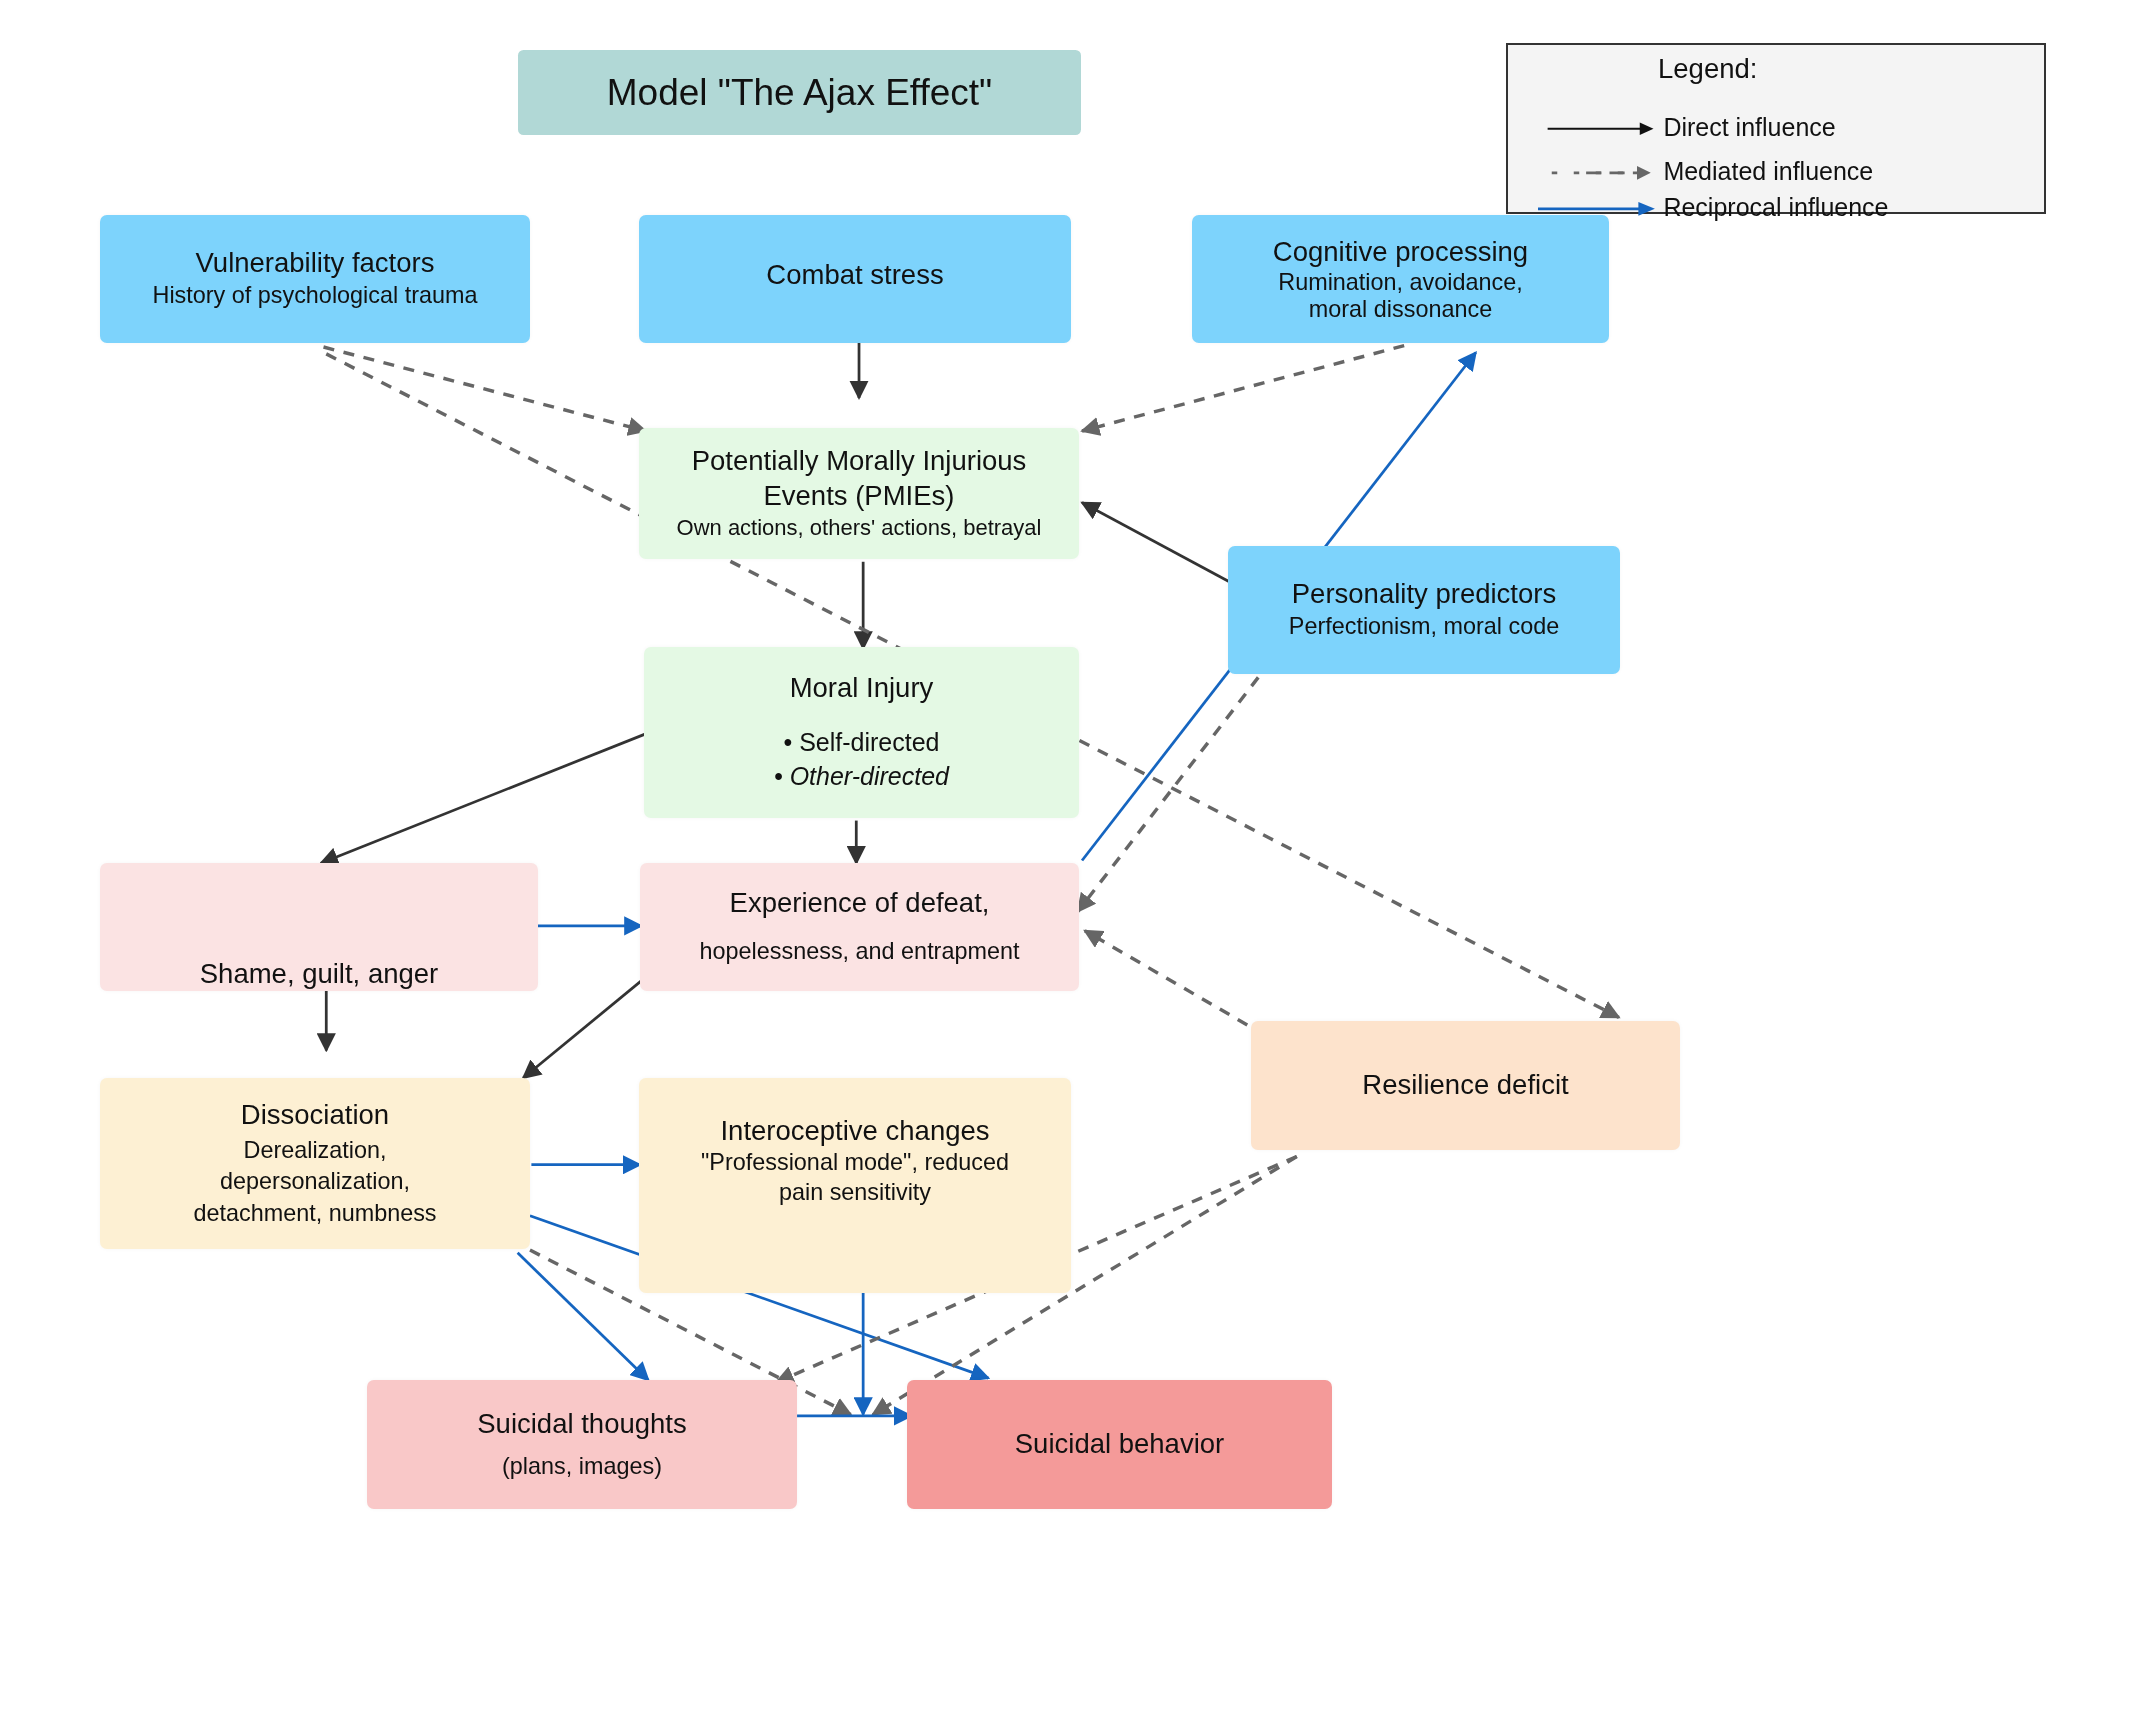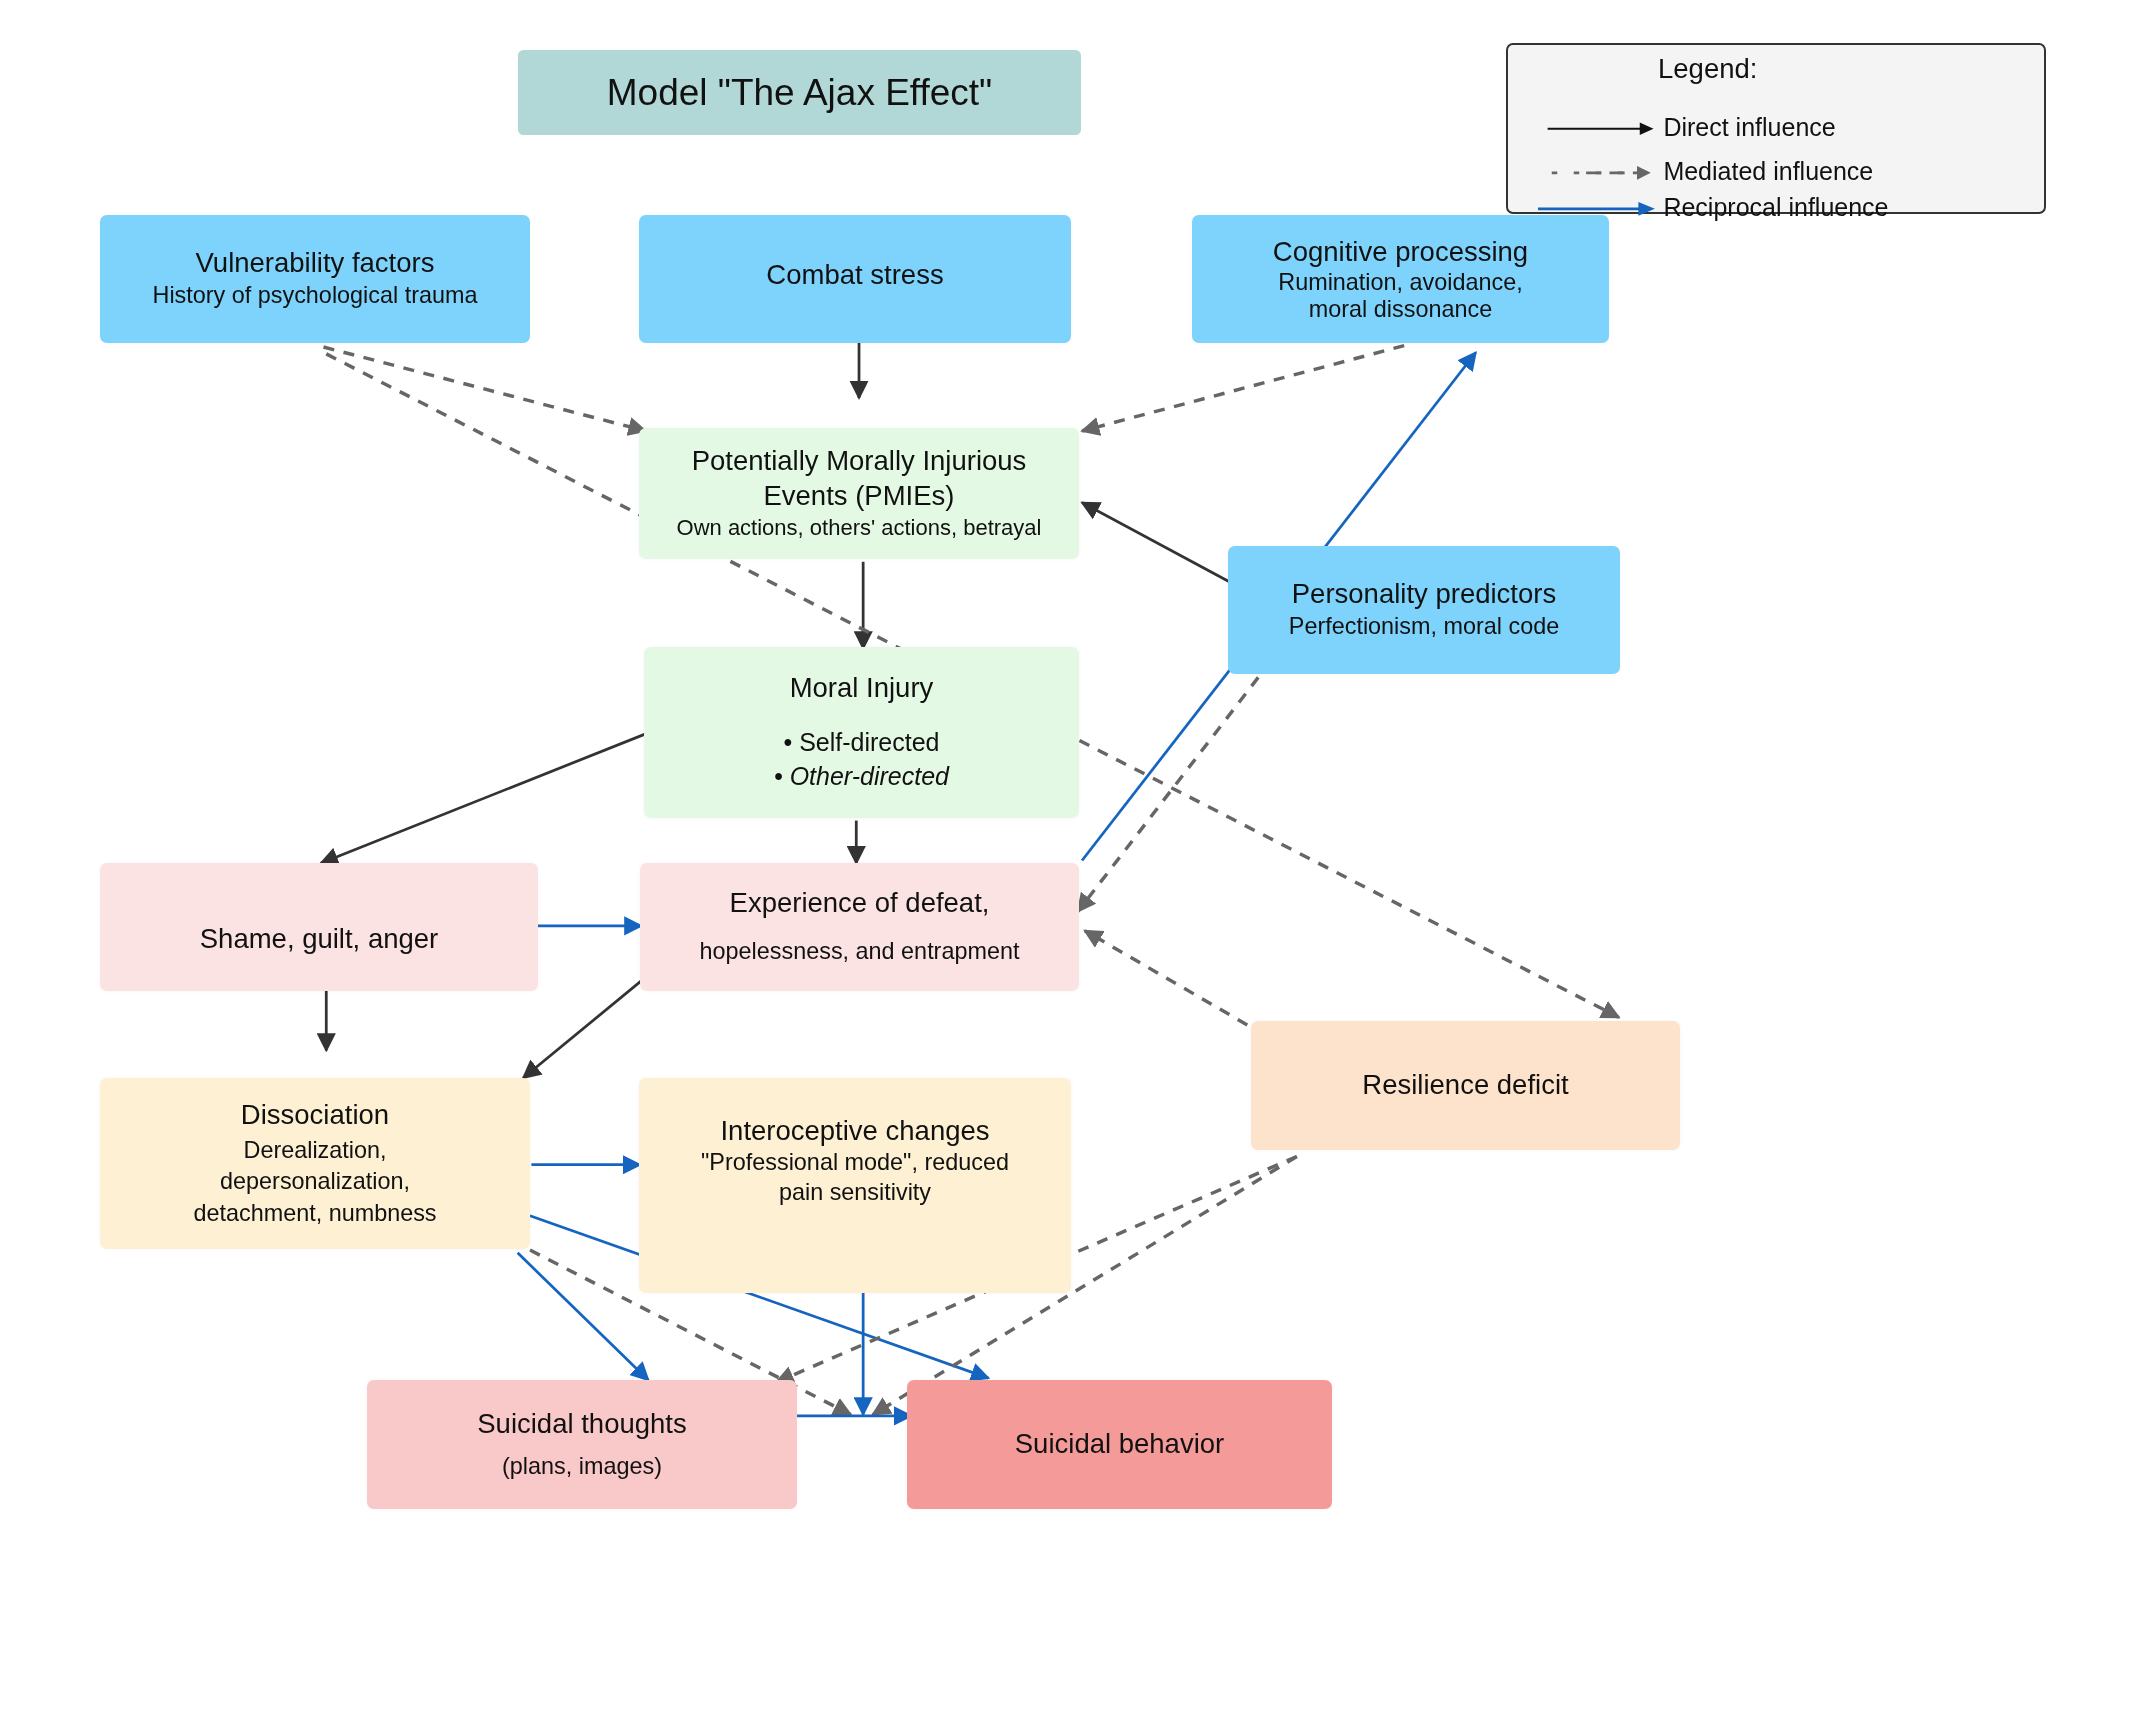--- a/index.html
+++ b/index.html
@@ -14,21 +14,21 @@
   .green  { background: #e4f9e4; }
   .pink   { background: #fbe3e3; }
   .yellow { background: #fdf0d3; }
   .peach  { background: #fde3cc; }
   .rose   { background: #f9c8c8; }
   .red    { background: #f49a99; }
   #title { position: absolute; left: 518px; top: 50px; width: 563px; height: 85px;
            background: #b1d8d6; border-radius: 5.5px; display: flex; align-items: center;
            justify-content: center; font-size: 37px; color: #111; }
   #legend { position: absolute; left: 1506px; top: 43px; width: 540px; height: 171px;
-            background: #f4f4f4; border: 2.1px solid #333; border-radius: 7px; box-sizing: border-box; }
+            background: #f4f4f4; border: 2.1px solid #333; border-radius: 0; box-sizing: border-box; }
   #legend .lt { position: absolute; left: 150px; top: 8.3px; font-size: 27.5px; }
   .lrow { position: absolute; left: 16px; height: 34px; display: flex; align-items: flex-end; }
   .lrow svg { width: 138px; height: 27.5px; }
   .lrow span { font-size: 25px; margin-left: 1.4px; }
   #arrows { position: absolute; left: 0; top: 0; width: 2151px; height: 1721px; pointer-events: none; }
 </style>
 </head>
 <body>
 
 <div id="title">Model "The Ajax Effect"</div>
@@ -122,21 +122,21 @@
   <div class="t">Personality predictors</div>
   <div class="s">Perfectionism,  moral code</div>
 </div>
 
 <div class="node green" style="left:644px;top:647px;width:435px;height:171px;">
   <div class="t" style="margin-bottom:20.6px;">Moral Injury</div>
   <div class="s" style="font-size:25px;">• Self-directed</div>
   <div class="s" style="font-size:25px;font-style:italic;">• Other-directed</div>
 </div>
 
-<div class="node pink" style="left:100px;top:863px;width:438px;height:128px;justify-content:center;padding-top:25px;">
+<div class="node pink" style="left:100px;top:863px;width:438px;height:128px;justify-content:flex-end;padding-top:25px;">
   <div class="t">Shame,  guilt,  anger</div>
 </div>
 
 <div class="node pink" style="left:640px;top:863px;width:439px;height:128px;">
   <div class="t" style="margin-bottom:16px;">Experience of defeat,</div>
   <div class="s">hopelessness,  and entrapment</div>
 </div>
 
 <div class="node peach" style="left:1251px;top:1021px;width:429px;height:129px;">
   <div class="t">Resilience deficit</div>

